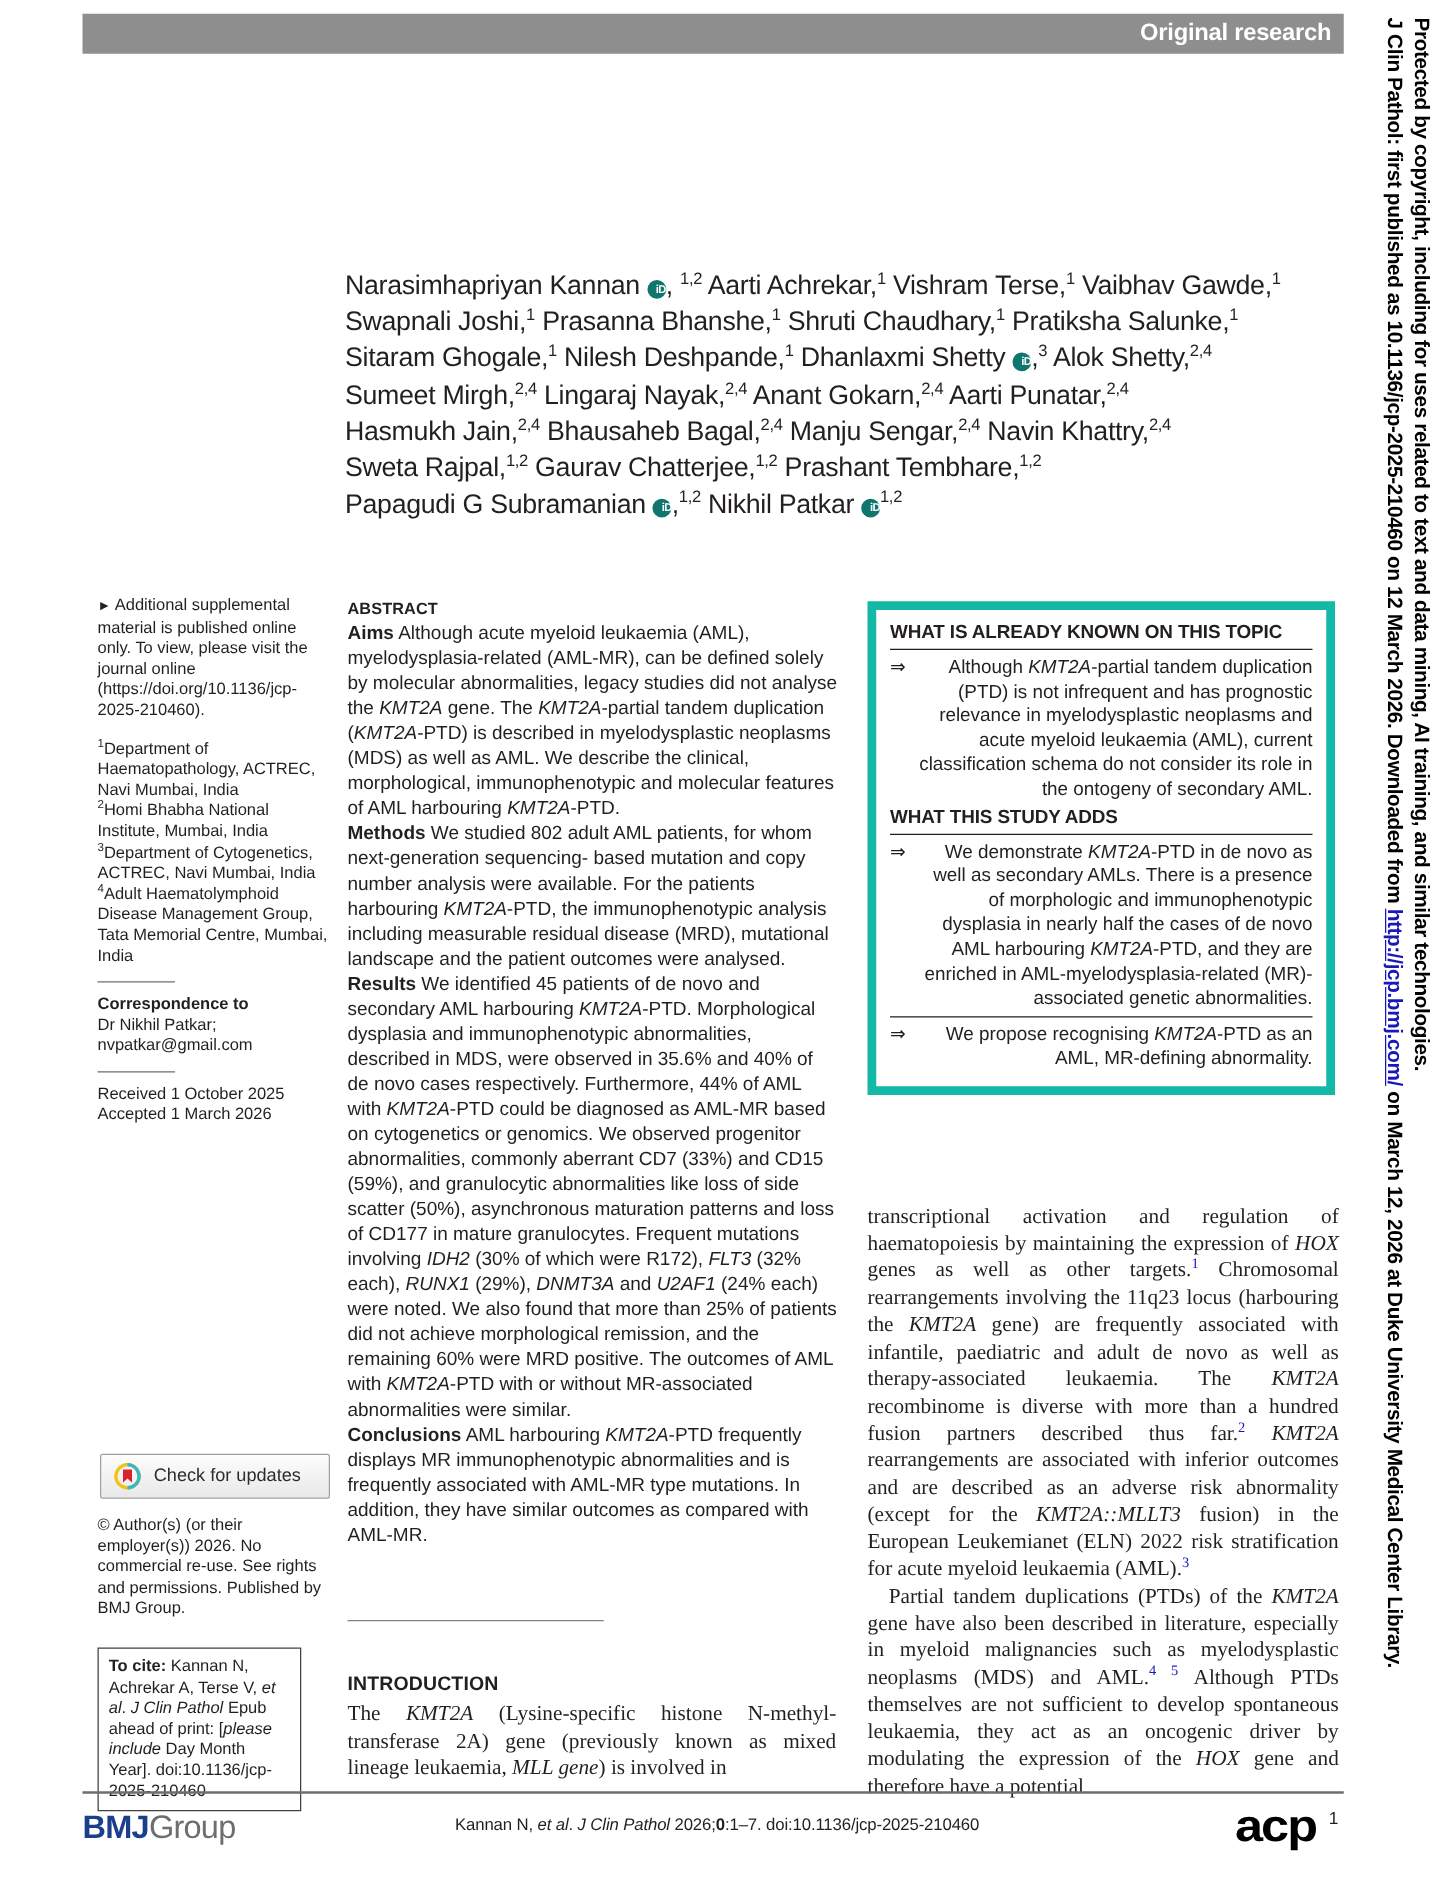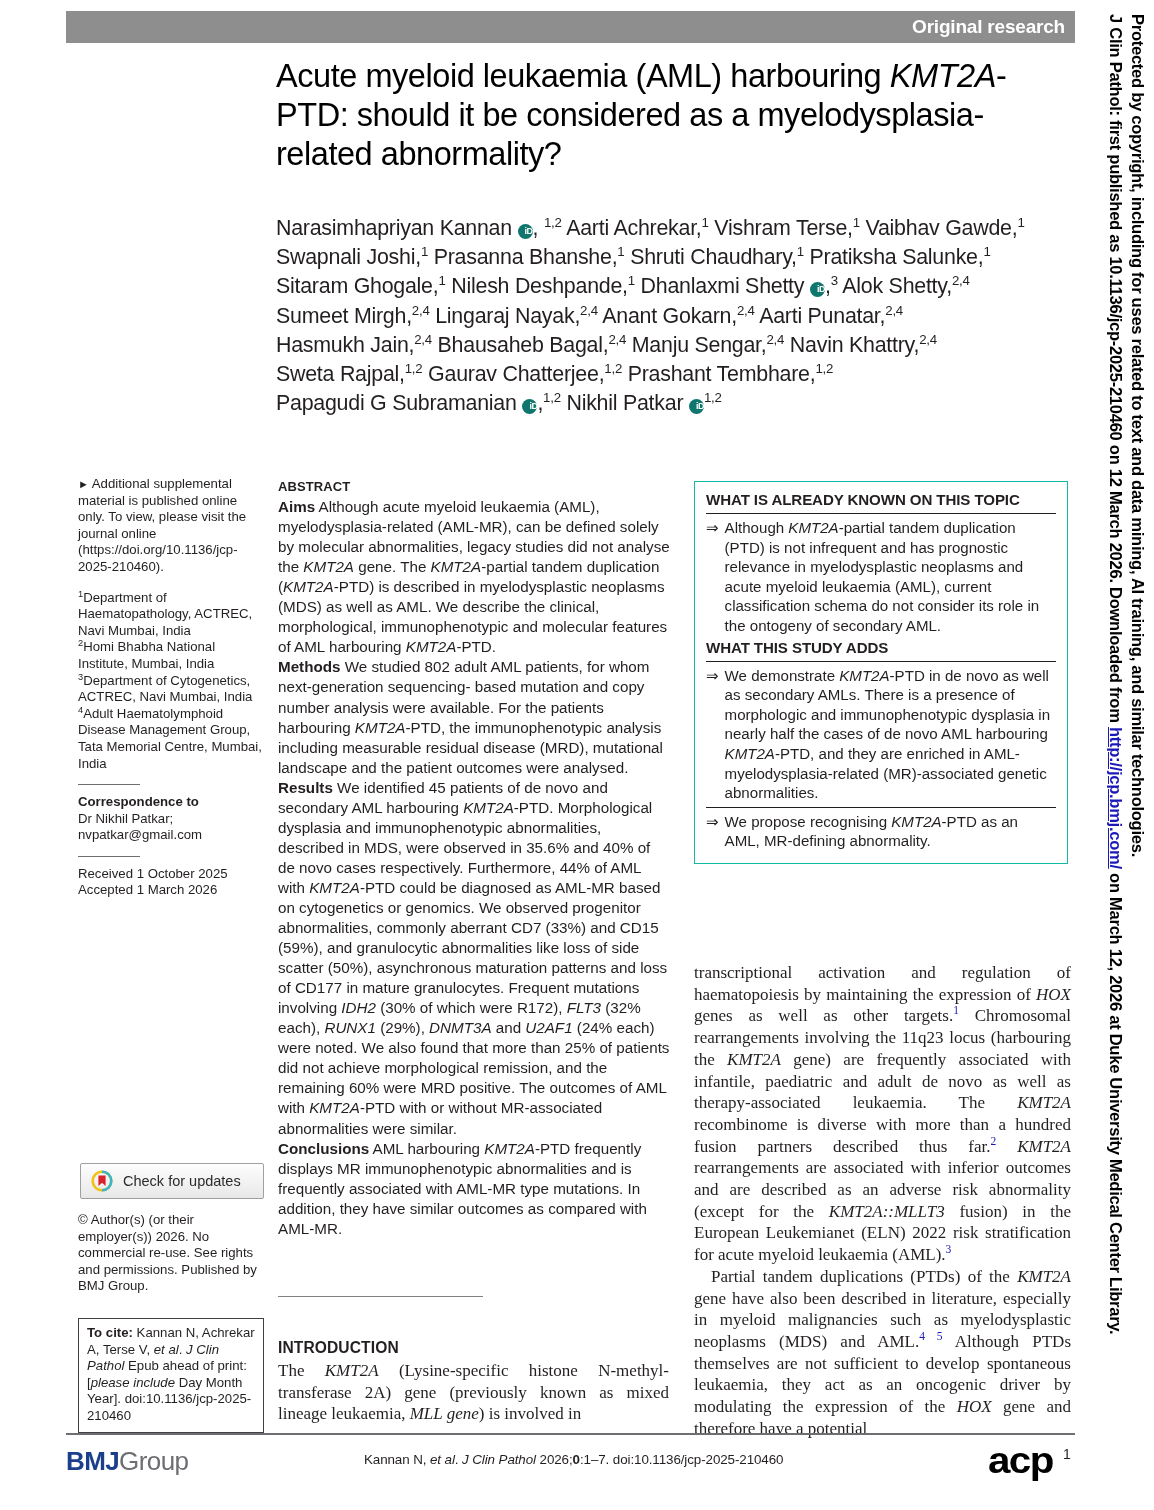--- a/index.html
+++ b/index.html
@@ -138,21 +138,21 @@
     width: 186px;
     font-size: 13.2px;
     line-height: 16.6px;
     color: #231f20;
   }
 
   #tocite {
     position: absolute;
     left: 78px;
     top: 1318px;
-    width: 186px;
+    width: 163px;
     box-sizing: border-box;
     border: 1px solid #414042;
     padding: 6px 7px 7px 8px;
     font-size: 13.2px;
     line-height: 16.6px;
     color: #231f20;
   }
   #tocite b { font-weight: bold; }
   #tocite i { font-style: italic; }
 
@@ -209,21 +209,21 @@
   }
   #intro-body i { font-style: italic; }
 
   
   #keybox {
     position: absolute;
     left: 694px;
     top: 481px;
     width: 374px;
     box-sizing: border-box;
-    border: 1px solid #14b8a6;
+    border: 7px solid #14b8a6;
     padding: 8px 11px 10px 11px;
     font-size: 15.1px;
     line-height: 19.6px;
     color: #231f20;
   }
   #keybox h3 {
     margin: 0;
     font-size: 15.1px;
     font-weight: bold;
     letter-spacing: -0.1px;
@@ -233,21 +233,21 @@
     border: none;
     border-top: 1.6px solid #231f20;
     margin: 4px 0 4px 0;
   }
   .kp {
     display: flex;
     gap: 6px;
     margin: 0 0 2px 0;
   }
   .kp-arrow { flex: 0 0 auto; font-size: 15px; line-height: 19.6px; }
-  .kp-text { flex: 1 1 auto; }
+  .kp-text { flex: 1 1 auto; text-align: right; }
   .kp-text i { font-style: italic; }
 
   
   #rightcol {
     position: absolute;
     left: 694px;
     top: 962px;
     width: 377px;
     font-family: "Liberation Serif", serif;
     font-size: 17px;
@@ -339,23 +339,20 @@
 </style>
 </head>
 <body>
 
 <div id="page">
 
   <div id="banner">
     <span id="banner-label">Original research</span>
   </div>
 
-  <div id="title">
-    <span>Acute myeloid leukaemia (AML) harbouring </span><i>KMT2A</i><span>-PTD: should it be considered as a myelodysplasia-related abnormality?</span>
-  </div>
 
   <div id="authors">
     <span>Narasimhapriyan Kannan</span>
     <span class="orcid">iD</span><span>, </span><sup>1,2</sup><span> Aarti Achrekar,</span><sup>1</sup><span> Vishram Terse,</span><sup>1</sup><span> Vaibhav Gawde,</span><sup>1</sup><br>
     <span class="supline"><span>Swapnali Joshi,</span><sup>1</sup><span> Prasanna Bhanshe,</span><sup>1</sup><span> Shruti Chaudhary,</span><sup>1</sup><span> Pratiksha Salunke,</span><sup>1</sup><span></span></span><br>
     <span>Sitaram Ghogale,</span><sup>1</sup><span> Nilesh Deshpande,</span><sup>1</sup><span> Dhanlaxmi Shetty</span>
     <span class="orcid">iD</span><span>,</span><sup>3</sup><span> Alok Shetty,</span><sup>2,4</sup><br>
     <span class="supline"><span>Sumeet Mirgh,</span><sup>2,4</sup><span> Lingaraj Nayak,</span><sup>2,4</sup><span> Anant Gokarn,</span><sup>2,4</sup><span> Aarti Punatar,</span><sup>2,4</sup><span></span></span><br>
     <span class="supline"><span>Hasmukh Jain,</span><sup>2,4</sup><span> Bhausaheb Bagal,</span><sup>2,4</sup><span> Manju Sengar,</span><sup>2,4</sup><span> Navin Khattry,</span><sup>2,4</sup><span></span></span><br>
     <span class="supline"><span>Sweta Rajpal,</span><sup>1,2</sup><span> Gaurav Chatterjee,</span><sup>1,2</sup><span> Prashant Tembhare,</span><sup>1,2</sup><span></span></span><br>

